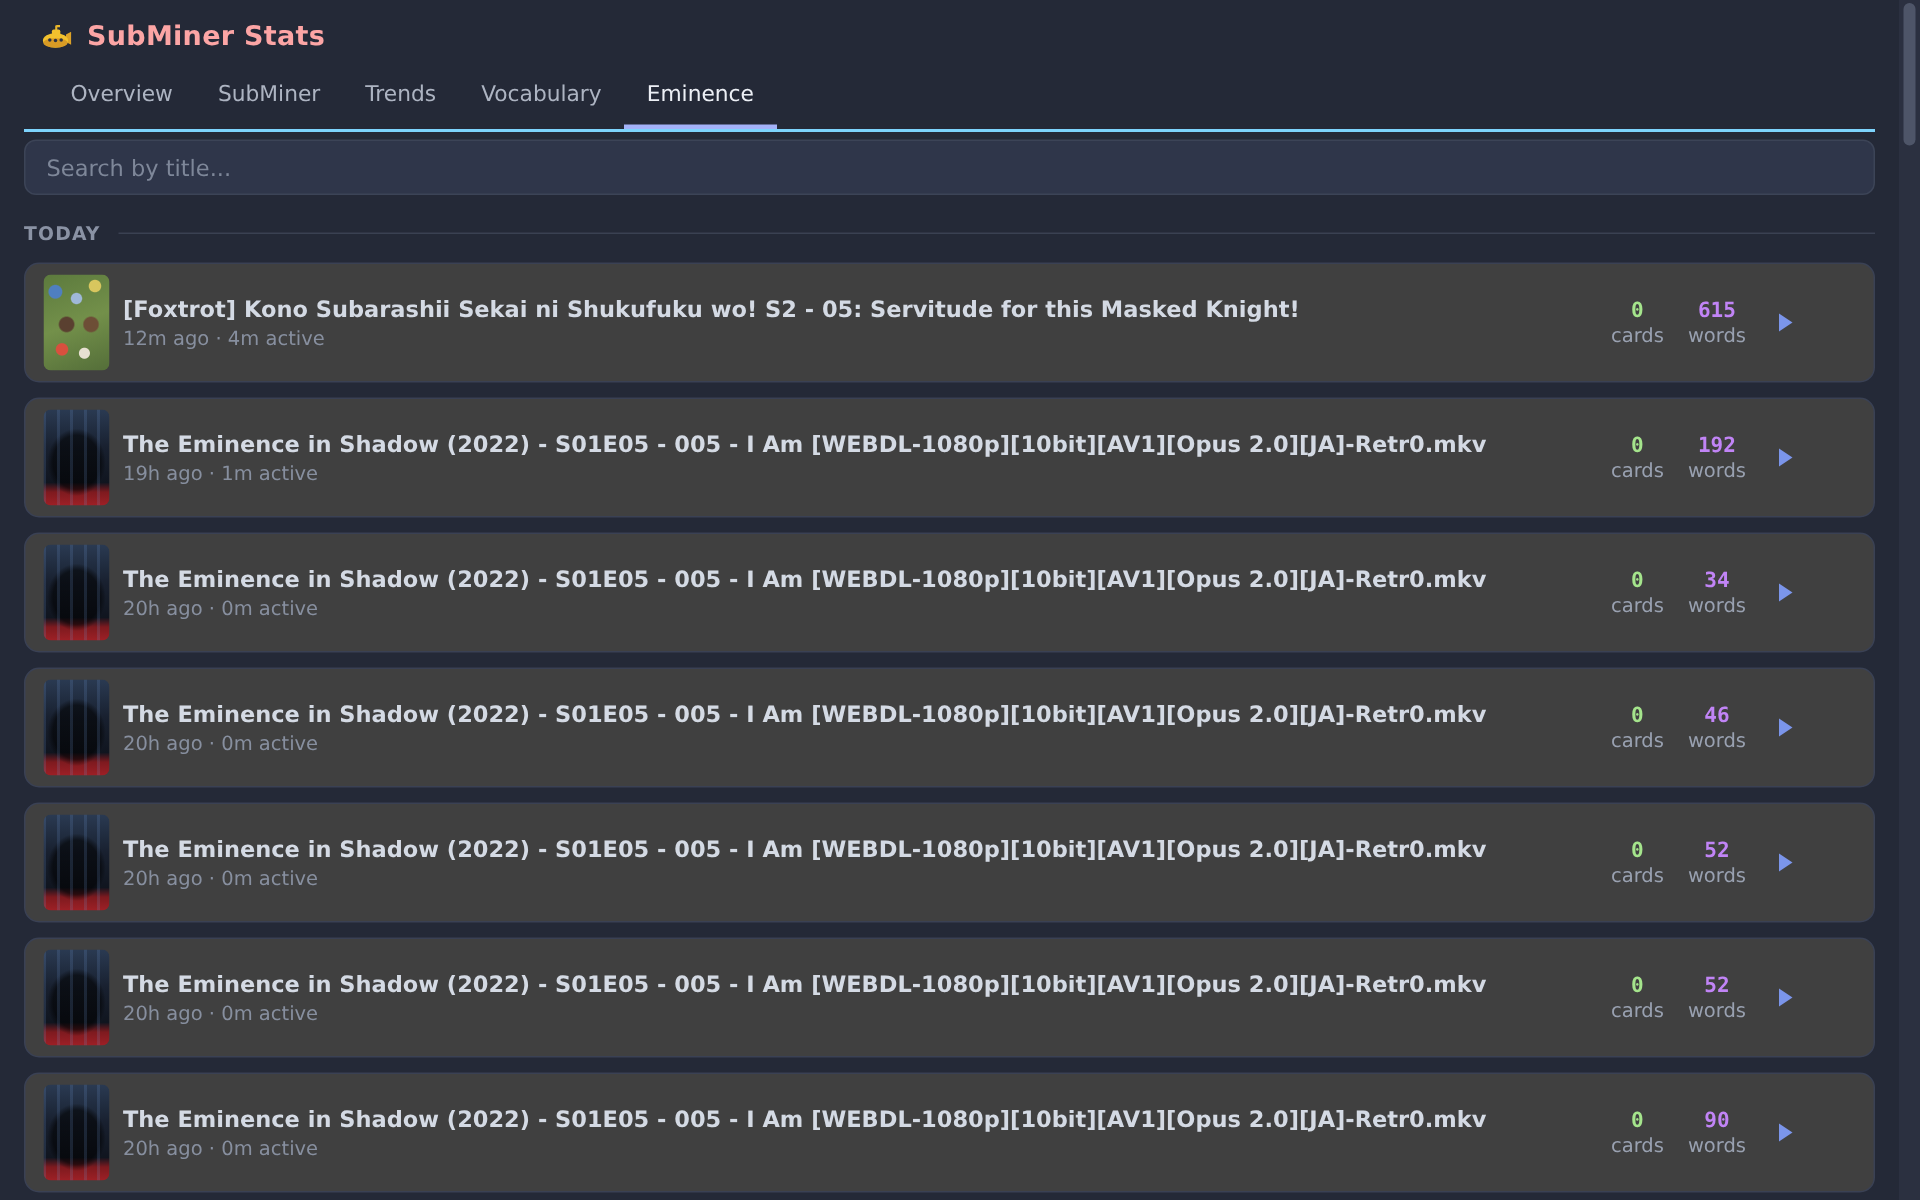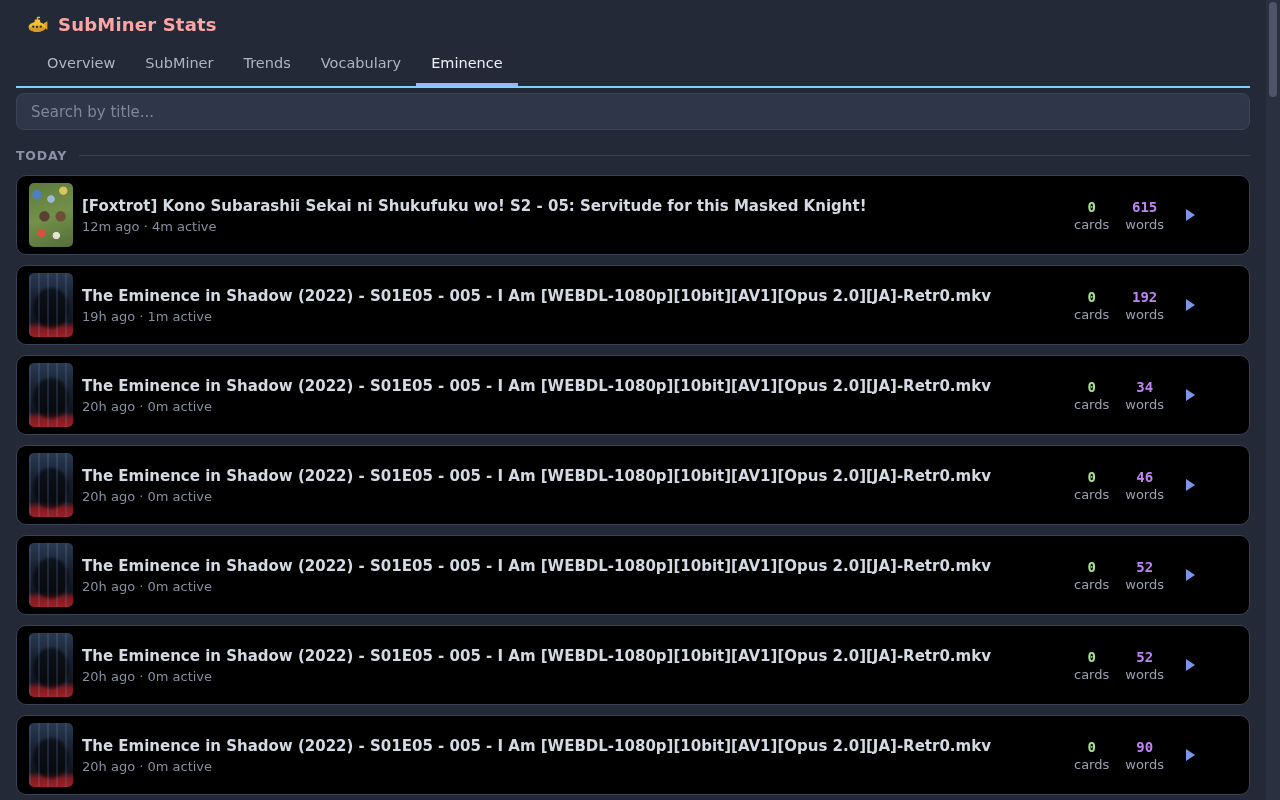--- a/index.html
+++ b/index.html
@@ -37,21 +37,21 @@
 
   
   .section-row { display: flex; align-items: center; gap: 12px; margin: 18px 0 12px; }
   .section-label { font-size: 12.5px; font-weight: 700; letter-spacing: .8px; color: #8a92a4; }
   .section-line { flex: 1; height: 1px; background: #3a4152; }
 
   
   .session-list { display: flex; flex-direction: column; gap: 10px; }
   .card {
     display: flex; align-items: center; height: 80px;
-    background: #000000; border: 1px solid #3a4154; border-radius: 10px;
+    background: #404040; border: 1px solid #3a4154; border-radius: 10px;
     padding: 8px 12px; cursor: pointer;
   }
   .thumb {
     width: 44px; height: 64px; border-radius: 5px; flex: 0 0 44px;
     background: #1a2230;
   }
   .thumb.konosuba {
     background:
       radial-gradient(9px 9px at 28% 78%, #d8503e 0 42%, transparent 50%),
       radial-gradient(8px 8px at 62% 82%, #e8e0d2 0 42%, transparent 50%),

